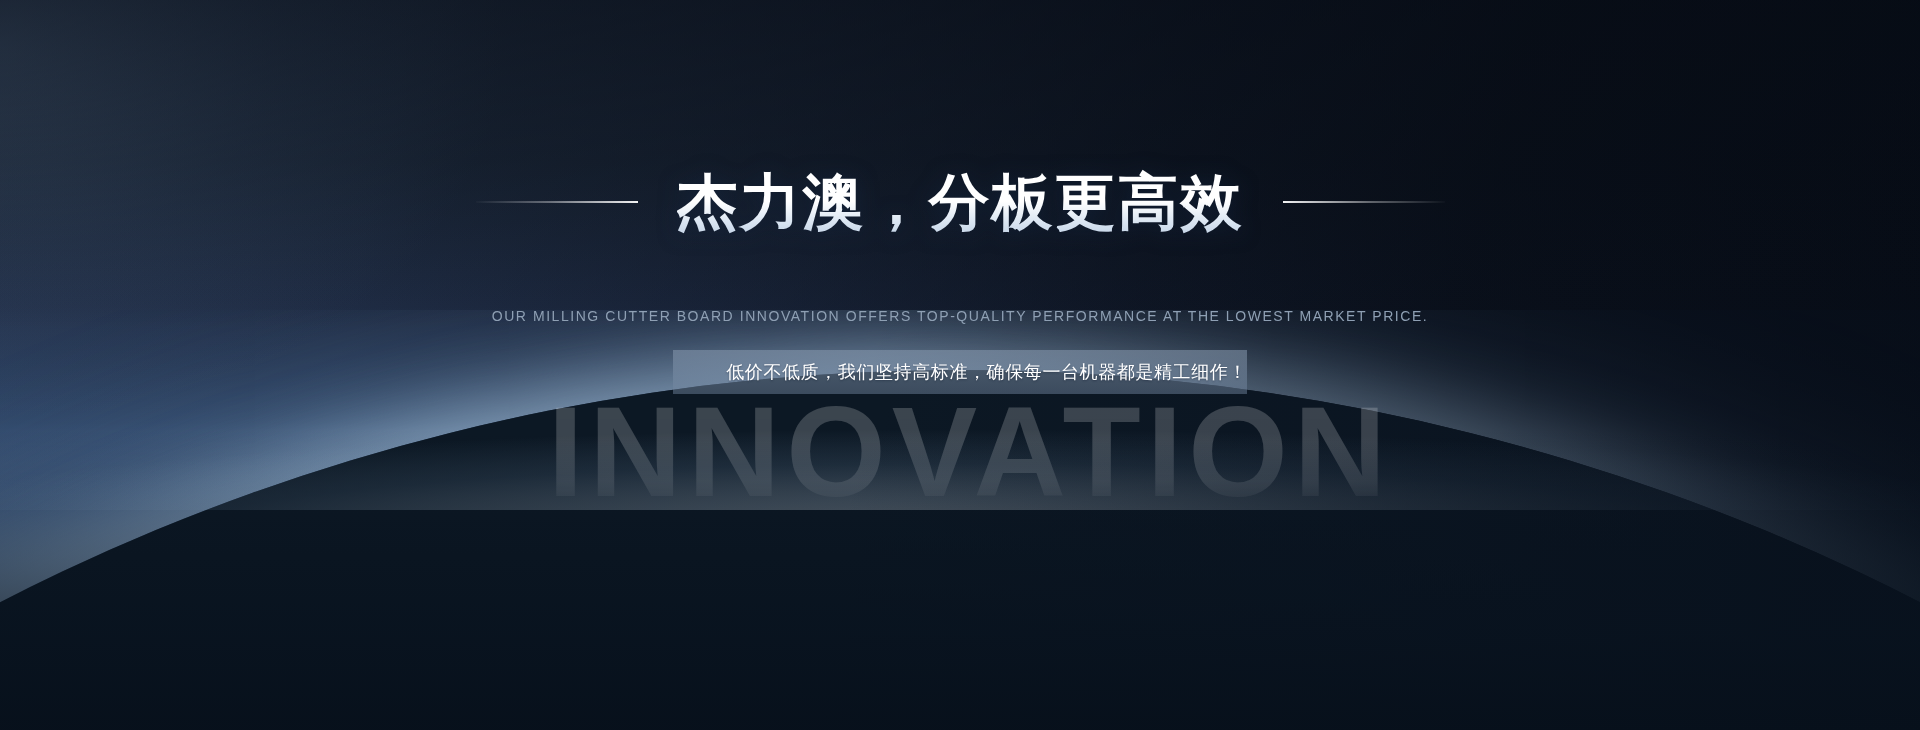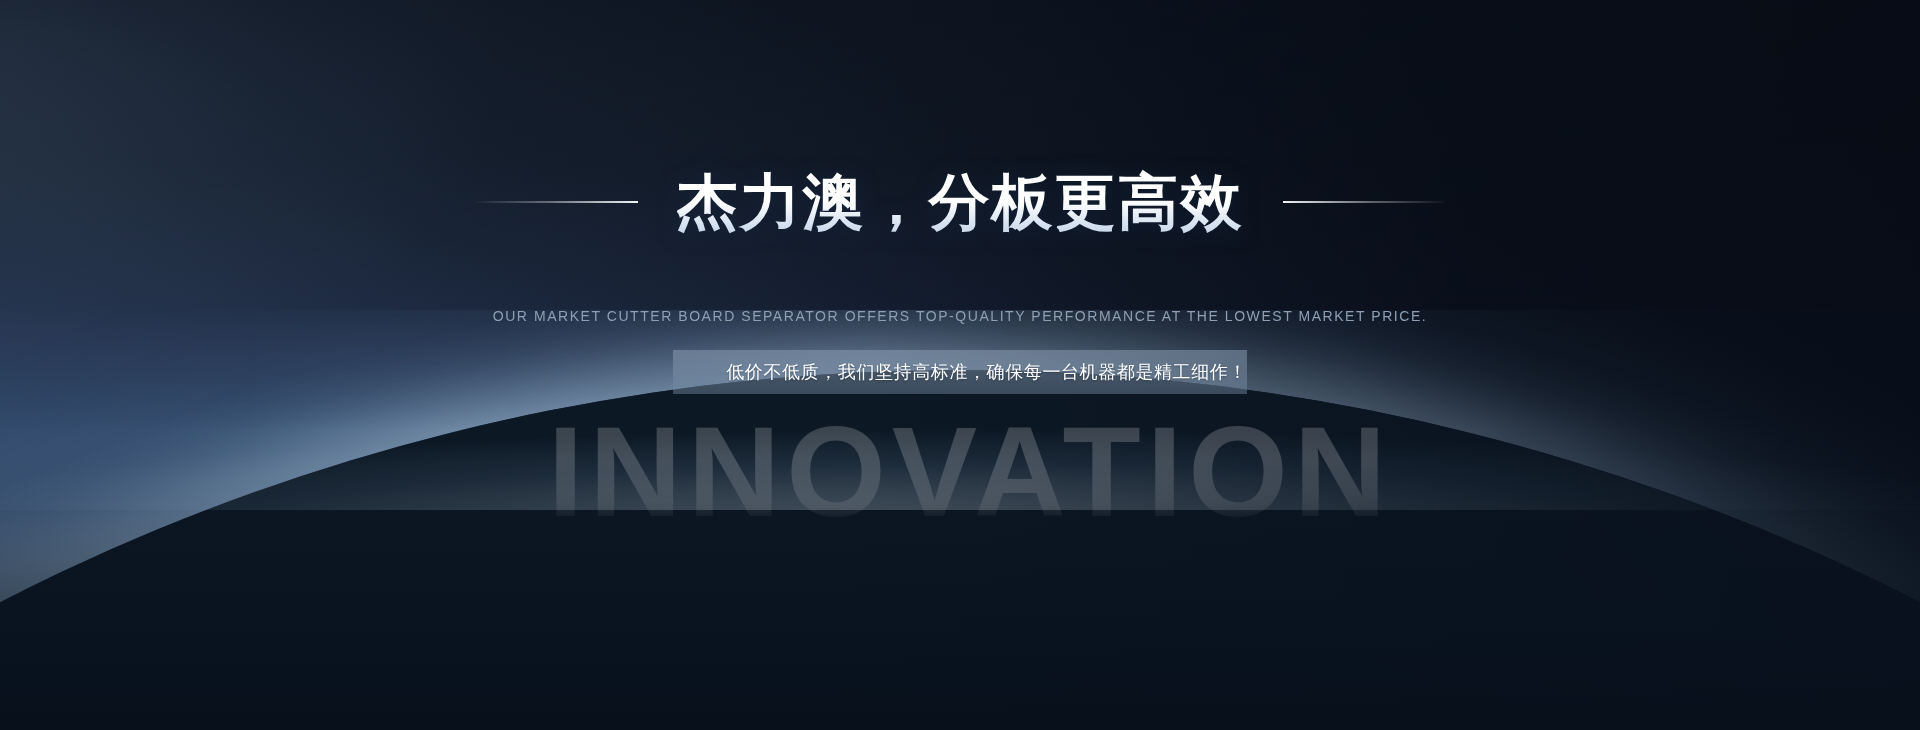--- a/index.html
+++ b/index.html
@@ -176,21 +176,21 @@
         rgba(214,232,248,0.32) 30%,
         rgba(160,196,230,0.14) 55%,
         rgba(120,160,200,0.0) 78%);
     pointer-events: none;
   }
 
   
   .watermark {
     position: absolute;
     left: 0; right: 0;
-    top: 408px;
+    top: 388px;
     text-align: center;
     font-size: 128px;
     font-weight: 700;
     letter-spacing: 6px;
     line-height: 1;
     color: rgba(255,255,255,0.20);
     white-space: nowrap;
     -webkit-mask-image: linear-gradient(180deg,
         rgba(0,0,0,1) 0%,
         rgba(0,0,0,0.95) 42%,
@@ -309,20 +309,20 @@
   <div class="watermark">INNOVATION</div>
 
   <div class="content">
 
     <div class="headline-row">
       <span class="rule rule-left"></span>
       <h1 class="headline">杰力澳，分板更高效</h1>
       <span class="rule rule-right"></span>
     </div>
 
-    <div class="subtitle">OUR MARKET CUTTER BOARD SEPARATOR OFFERS TOP-QUALITY PERFORMANCE AT THE LOWEST MARKET PRICE.</div>
+    <div class="subtitle">OUR MILLING CUTTER BOARD INNOVATION OFFERS TOP-QUALITY PERFORMANCE AT THE LOWEST MARKET PRICE.</div>
 
     <div class="tagline-bar">
       <span class="tagline">低价不低质，我们坚持高标准，确保每一台机器都是精工细作！</span>
     </div>
 
   </div>
 </div>
 
 </body></html>

